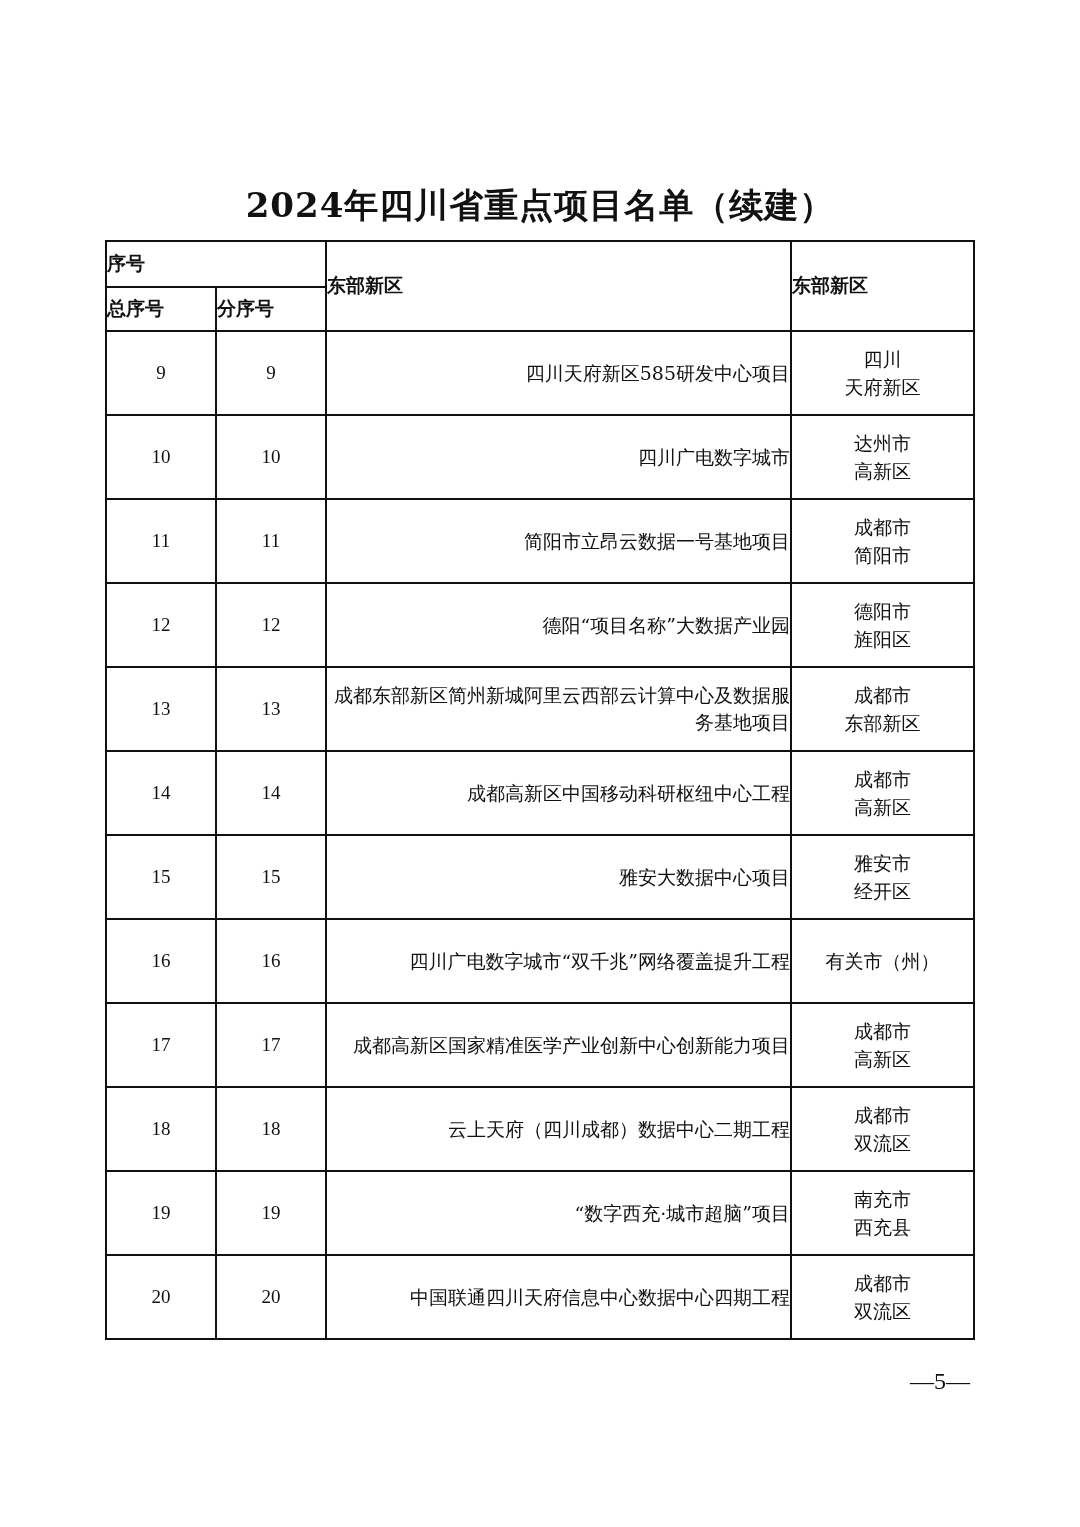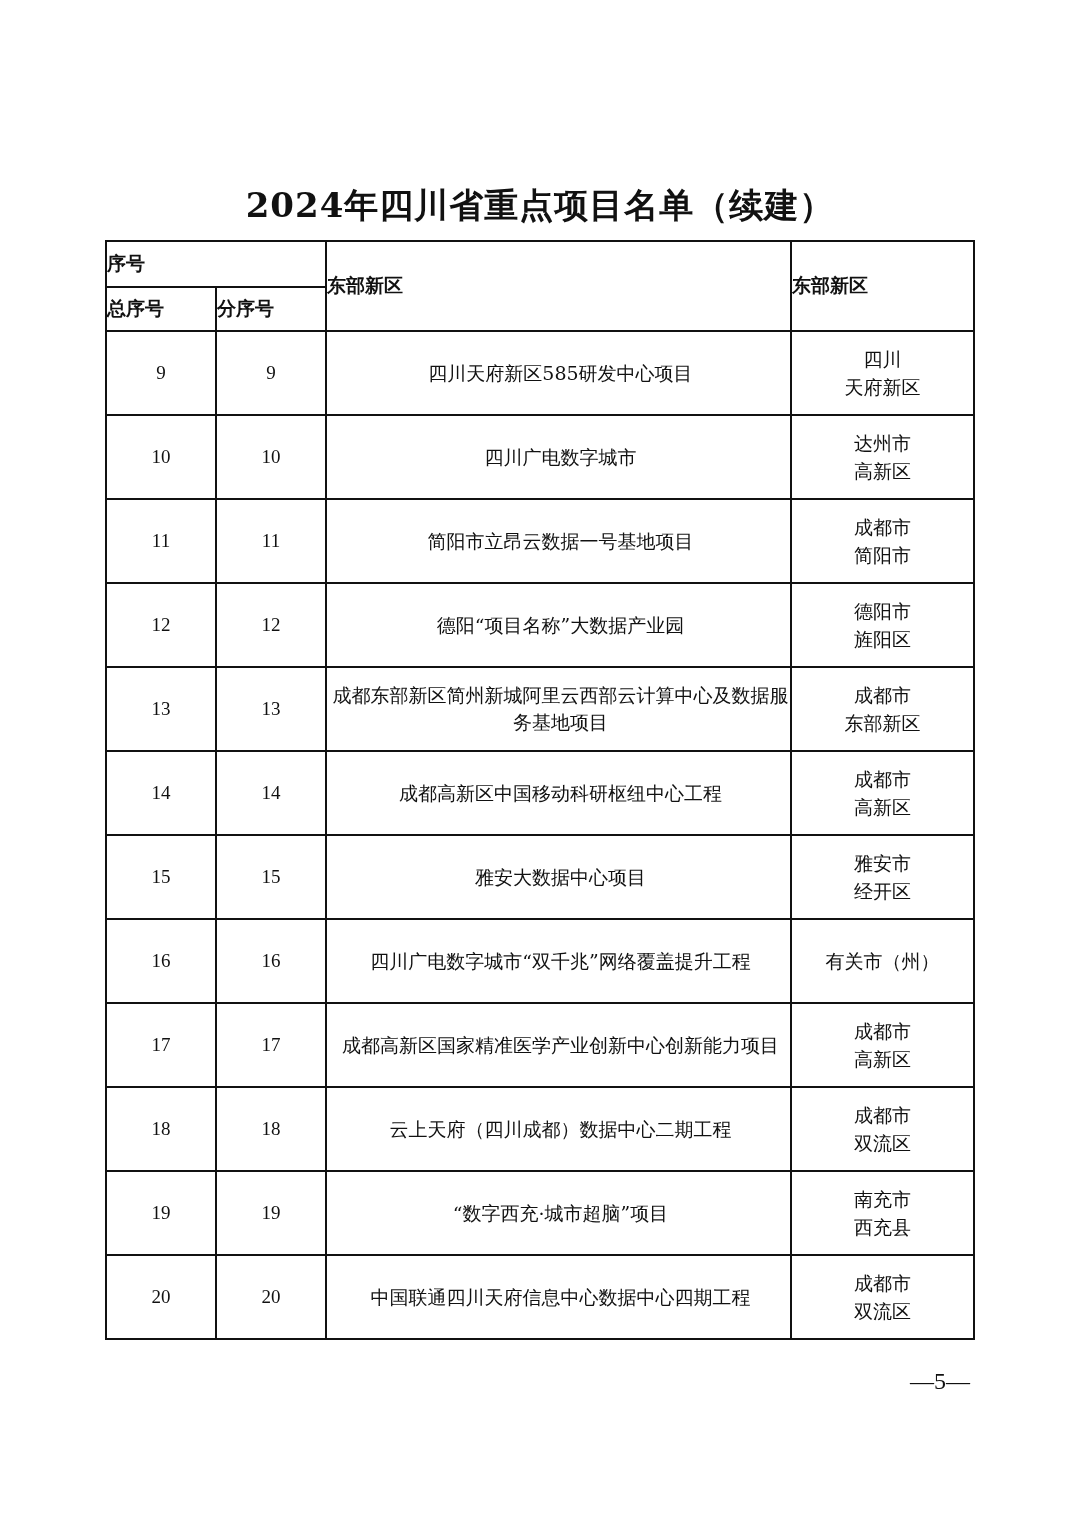--- a/index.html
+++ b/index.html
@@ -9,21 +9,21 @@
              font-size: 34px; font-weight: bold; letter-spacing: 1px; line-height: 50px; }
     table.list { position: absolute; top: 240px; left: 105px; width: 868px;
                  border-collapse: collapse; table-layout: fixed; }
     table.list td, table.list th { border: 2px solid #111; padding: 0; }
     table.list th { font-family: "DejaVu Sans", "Liberation Sans", sans-serif;
                     font-weight: bold; font-size: 19px; text-align: left; }
     .h1 { height: 46px; }
     .h2 { height: 44px; }
     table.list td { height: 82px; font-size: 19px; }
     .num { text-align: center; font-family: "Liberation Serif", serif; font-size: 20px; }
-    .name { text-align: center; padding-left: 4px !important; line-height: 27px; }
+    .name { text-align: right; padding-left: 4px !important; line-height: 27px; }
     .addr { text-align: center; line-height: 28px; }
     .addr span { display: block; }
     .page-num { position: absolute; top: 1368px; left: 900px; width: 80px; font-size: 24px;
                 text-align: center; font-family: "Liberation Serif", serif; }
   </style>
 </head>
 <body>
 
 <div class="title">2024年四川省重点项目名单（续建）</div>
 

